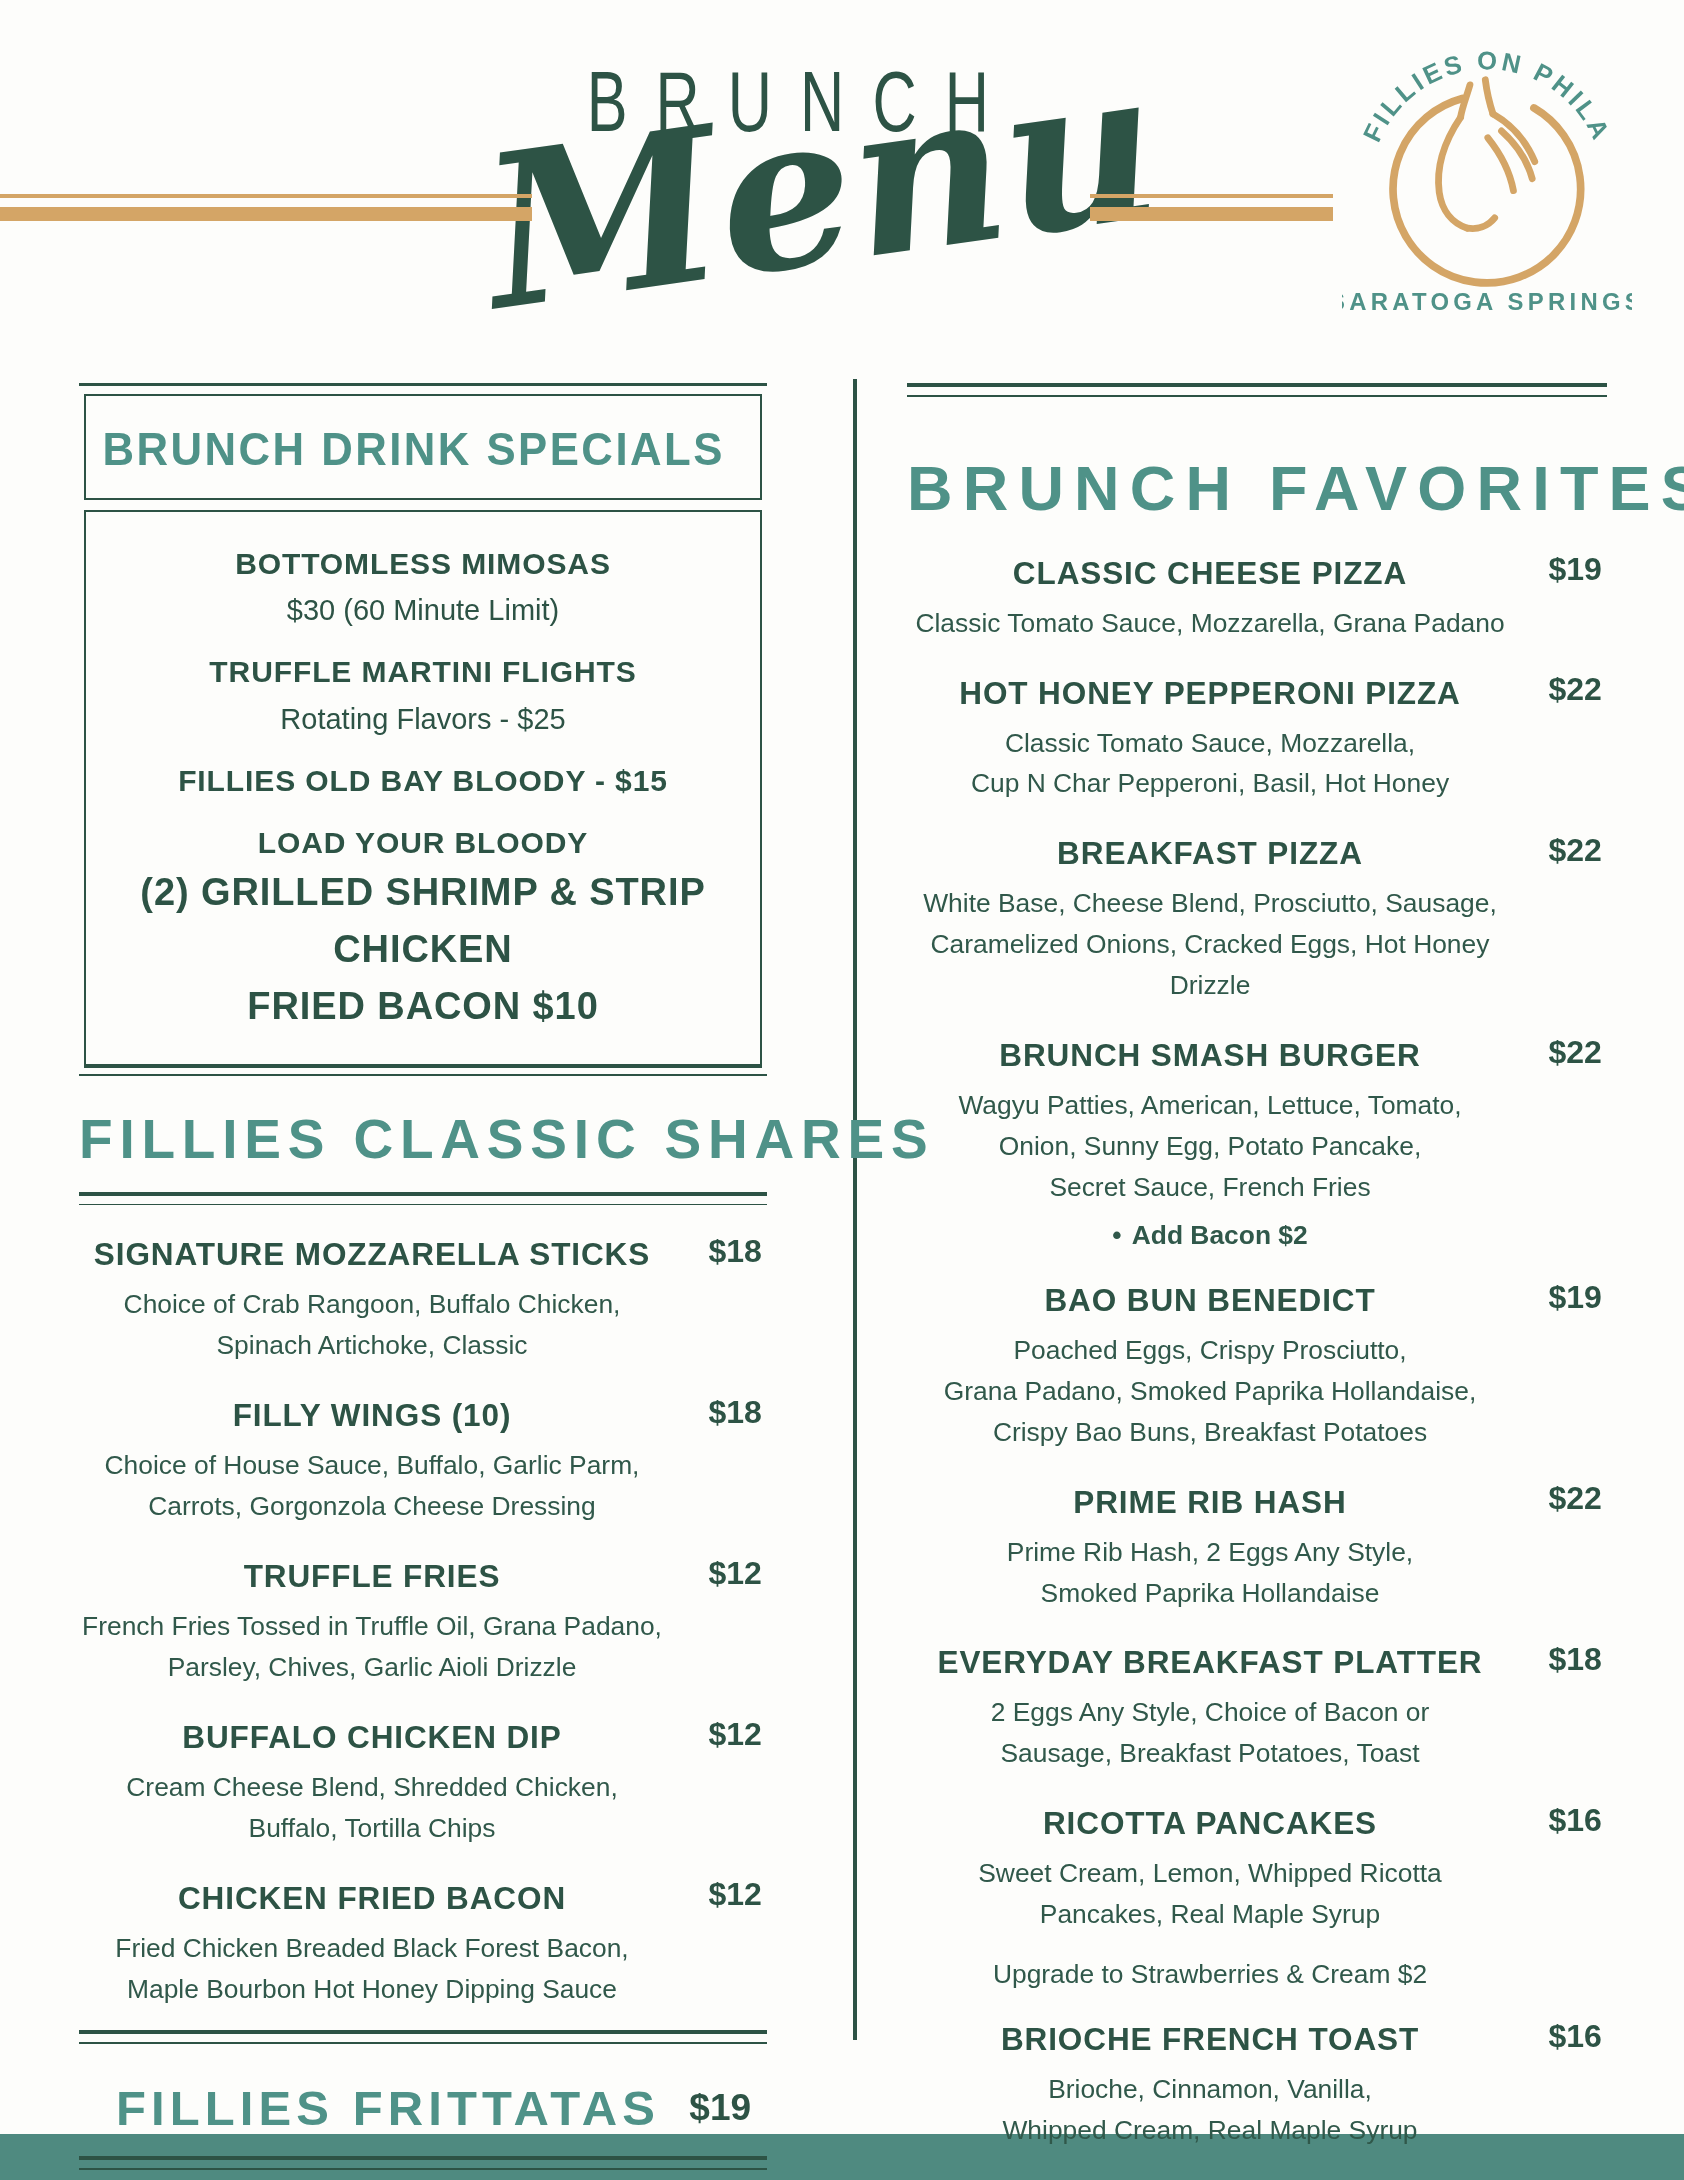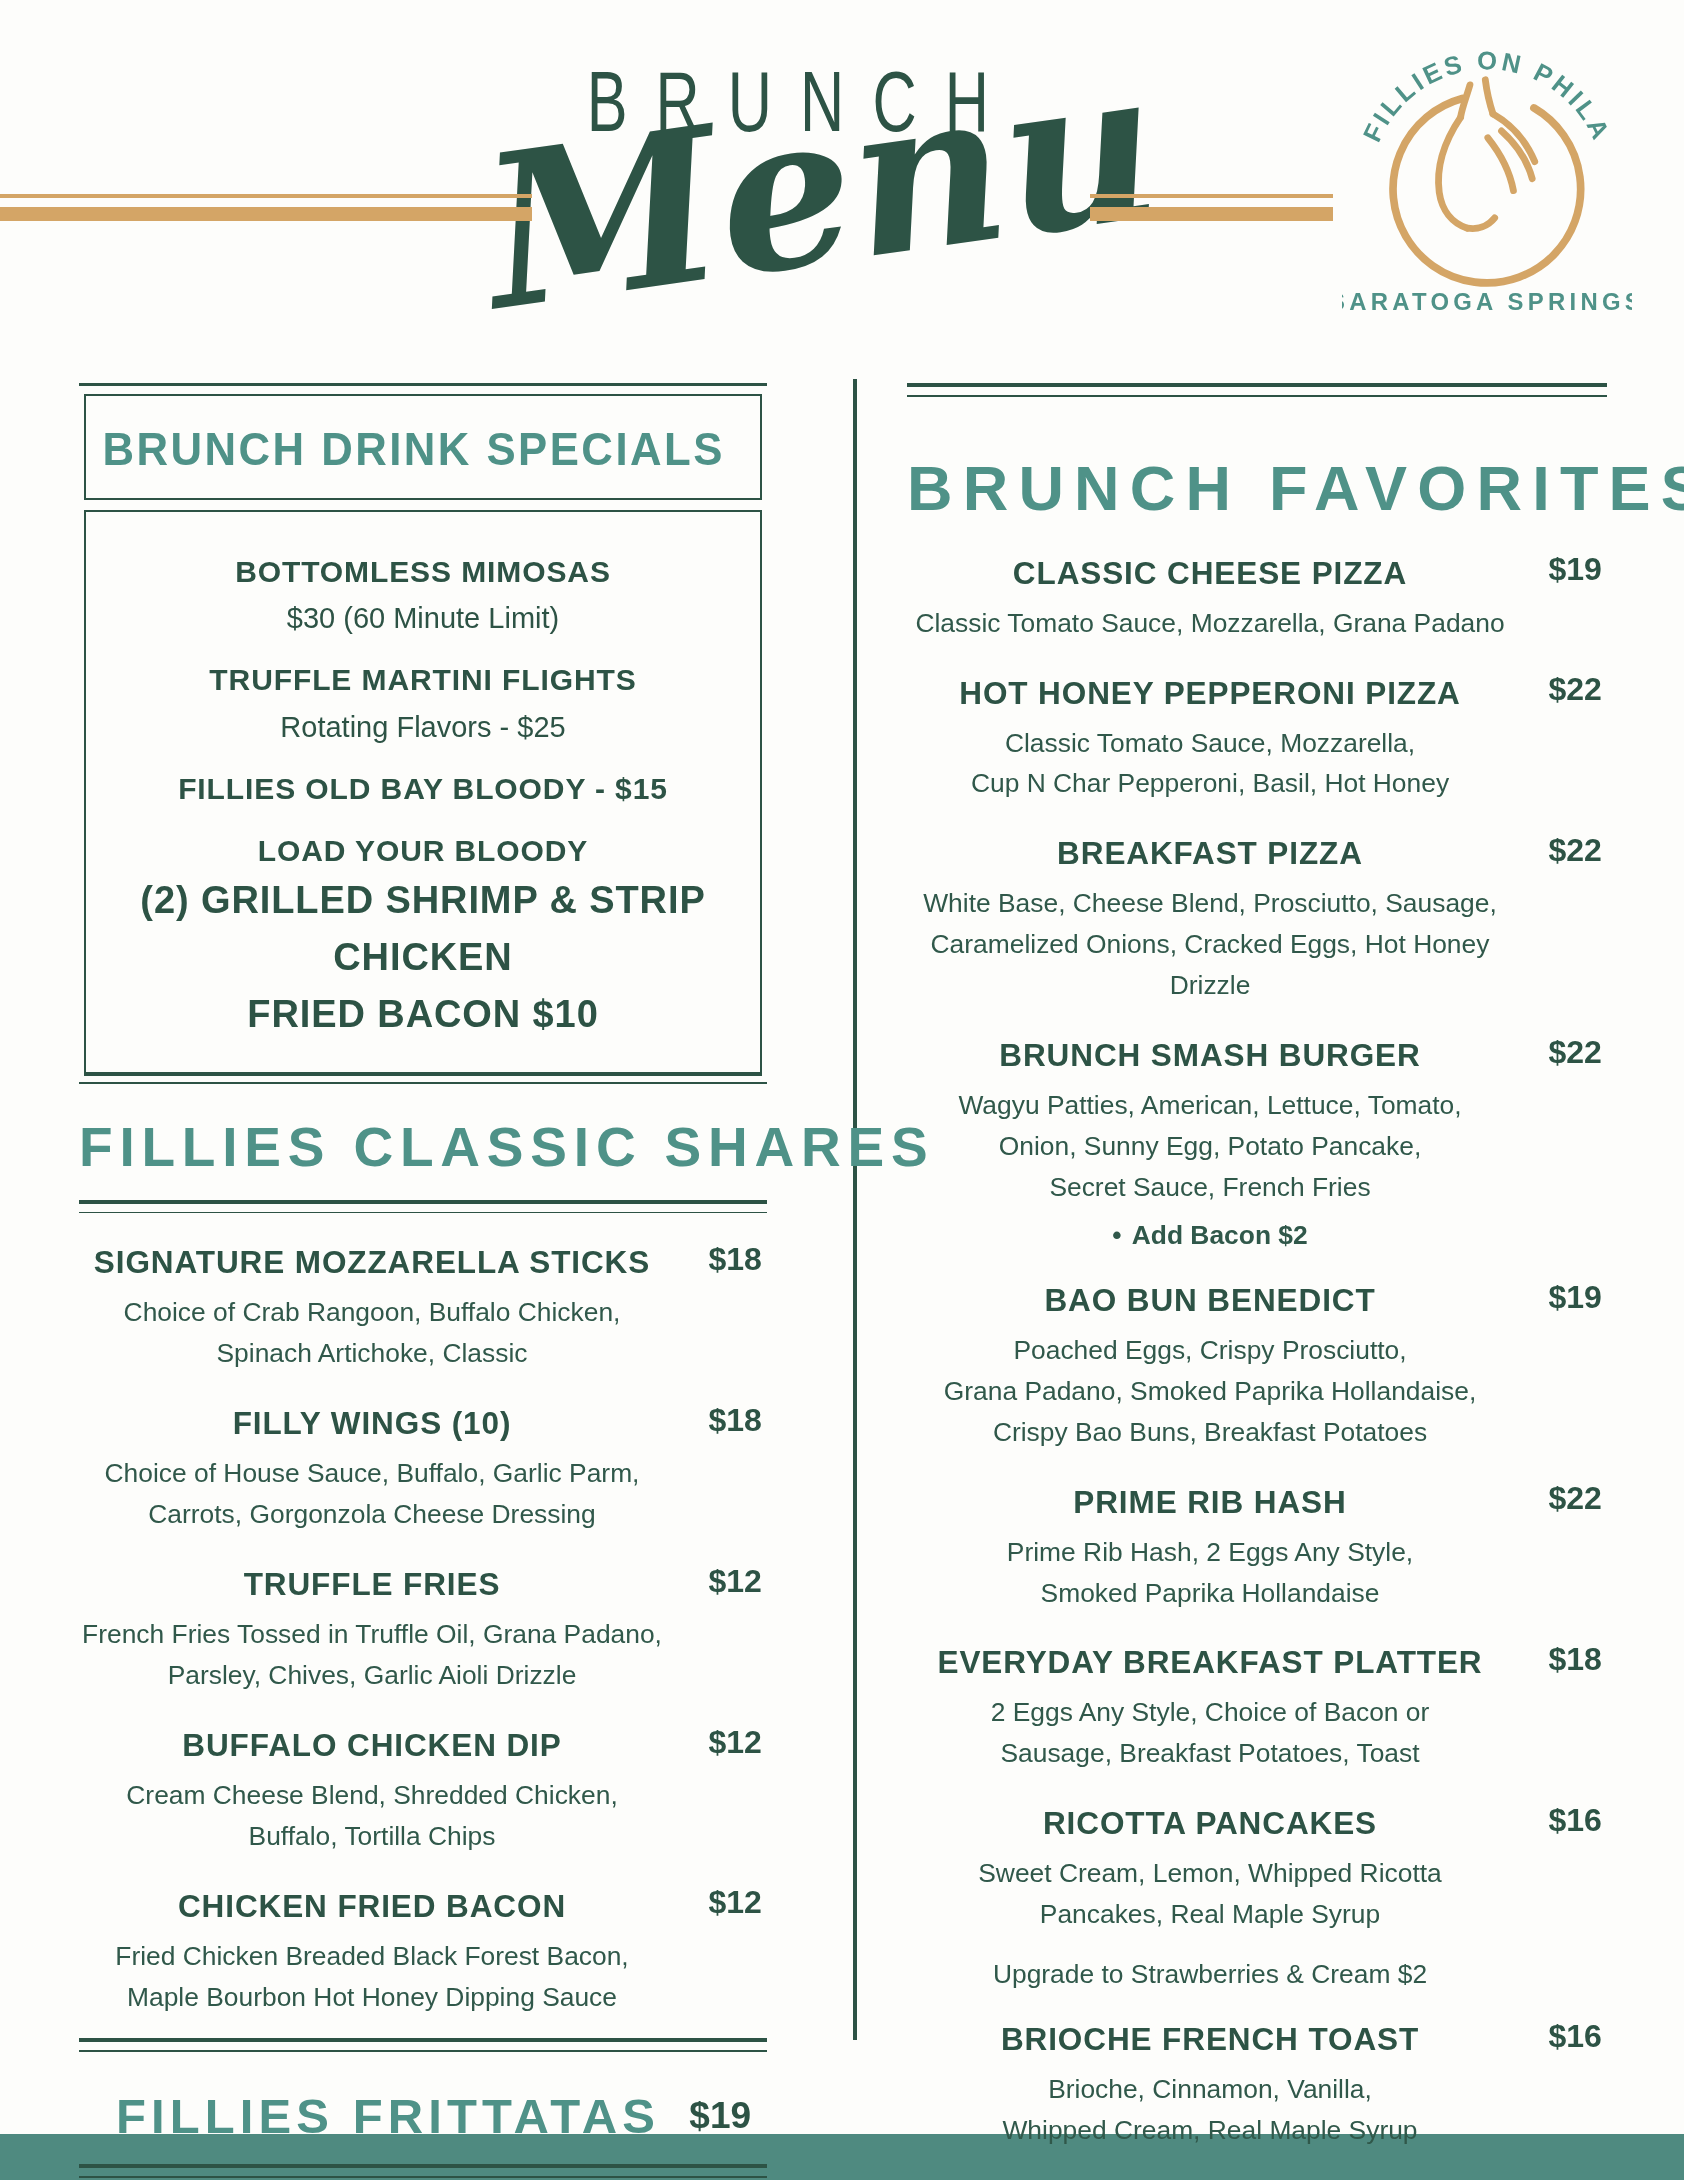--- a/index.html
+++ b/index.html
@@ -43,21 +43,21 @@
   .thin-rule{height:2.6px;background:var(--dark);}
   .drule .a{height:4.3px;background:var(--dark);}
   .drule .b{height:1.7px;background:var(--dark);margin-top:7.7px;}
   
   .ds-titlebox{margin:8.5px 5.1px 0 5.1px;border:2.6px solid var(--dark);text-align:left;padding:25.6px 0 22px;}
   .ds-title{display:inline-block;font-size:46px;font-weight:700;letter-spacing:2.6px;color:var(--teal);
     transform:scaleX(0.95);white-space:nowrap;}
   .ds-items{margin:10.2px 5.1px 0 5.1px;border:2.6px solid var(--dark);border-bottom-width:4.3px;
     padding:32px 12px 29px;text-align:center;}
   .ds-item{margin-top:22px;}
-  .ds-item:first-child{margin-top:8px;}
+  .ds-item:first-child{margin-top:0;}
   .ds-name{font-size:30px;font-weight:700;letter-spacing:0.9px;line-height:1.35;}
   .ds-desc{font-size:29px;font-weight:400;margin-top:6.8px;line-height:1.35;}
   .ds-line{font-size:38px;font-weight:700;letter-spacing:0.9px;line-height:1.5;}
   .ds-bottom-thin{height:2.6px;background:var(--dark);margin:6px 0 0 0;}
   
   .sec-head{margin-top:31px;text-align:center;font-size:55px;font-weight:700;
     letter-spacing:6.8px;color:var(--teal);white-space:nowrap;}
   .drule{margin-top:20.4px;}
   
   .mi{position:relative;margin-top:31px;text-align:center;}

